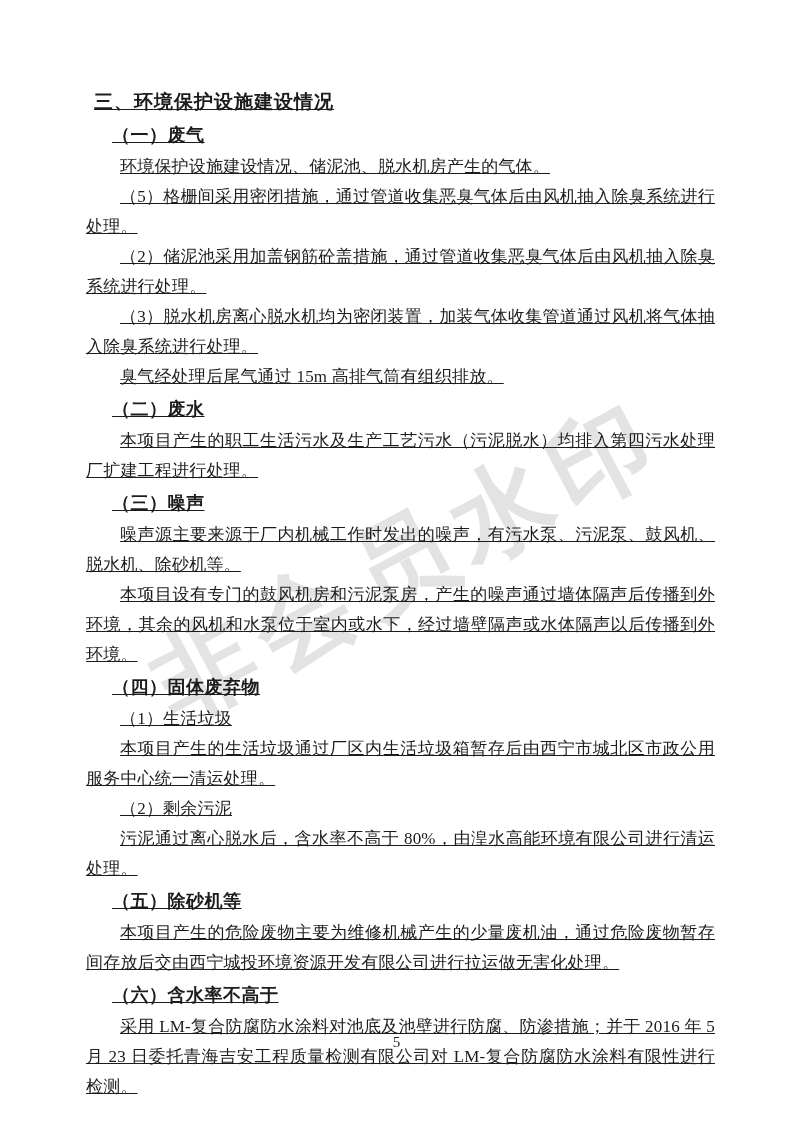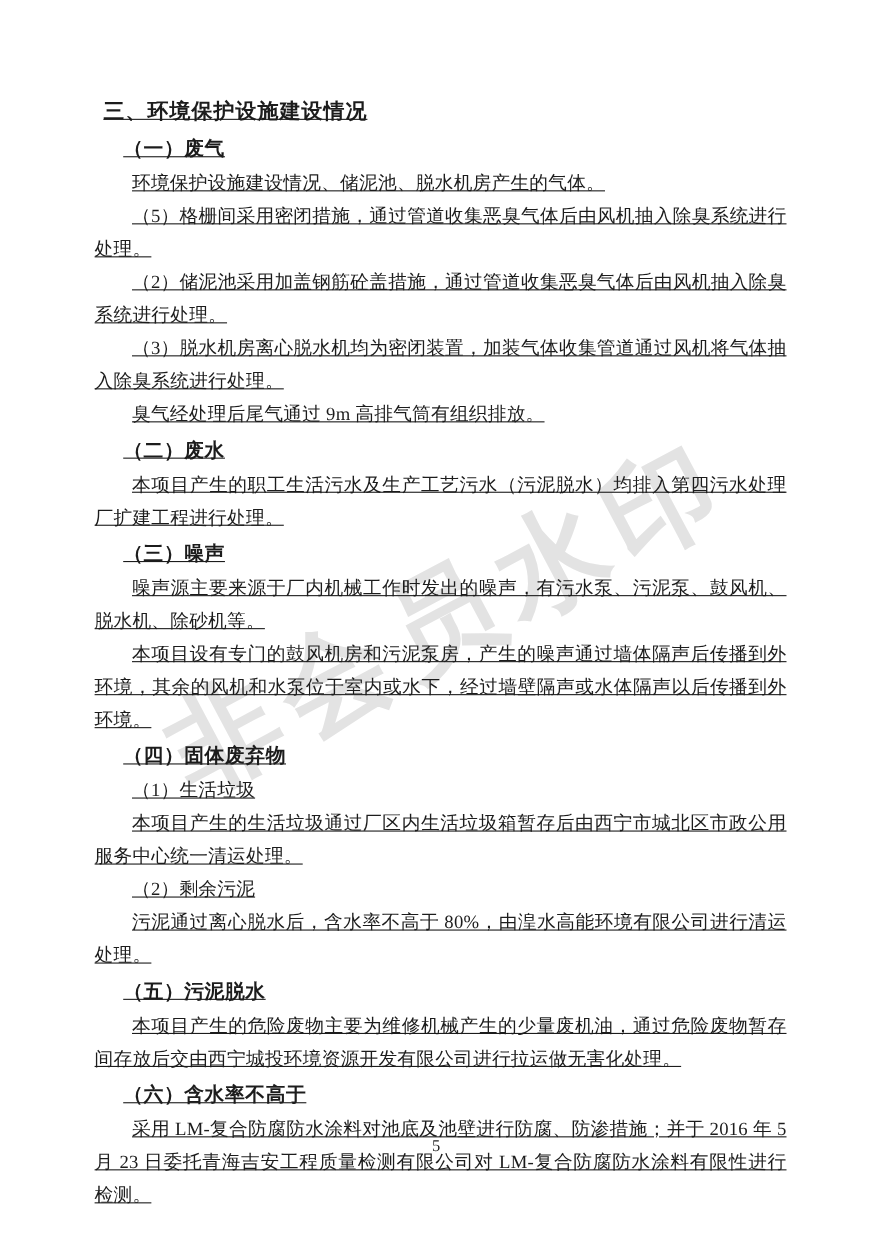--- a/index.html
+++ b/index.html
@@ -79,32 +79,32 @@
   <div class="watermark" style="color: rgb(227, 227, 227);">非会员水印</div>
 
   <main class="content">
     <h1 class="doc-title">三、环境保护设施建设情况</h1>
     <div id="sections">
         <h2 class="section-heading">（一）废气</h2>
         <p class="para">环境保护设施建设情况、储泥池、脱水机房产生的气体。</p>
         <p class="para">（5）格栅间采用密闭措施，通过管道收集恶臭气体后由风机抽入除臭系统进行处理。</p>
         <p class="para">（2）储泥池采用加盖钢筋砼盖措施，通过管道收集恶臭气体后由风机抽入除臭系统进行处理。</p>
         <p class="para">（3）脱水机房离心脱水机均为密闭装置，加装气体收集管道通过风机将气体抽入除臭系统进行处理。</p>
-        <p class="para">臭气经处理后尾气通过 9m 高排气筒有组织排放。</p>
+        <p class="para">臭气经处理后尾气通过 15m 高排气筒有组织排放。</p>
         <h2 class="section-heading">（二）废水</h2>
         <p class="para">本项目产生的职工生活污水及生产工艺污水（污泥脱水）均排入第四污水处理厂扩建工程进行处理。</p>
         <h2 class="section-heading">（三）噪声</h2>
         <p class="para">噪声源主要来源于厂内机械工作时发出的噪声，有污水泵、污泥泵、鼓风机、脱水机、除砂机等。</p>
         <p class="para">本项目设有专门的鼓风机房和污泥泵房，产生的噪声通过墙体隔声后传播到外环境，其余的风机和水泵位于室内或水下，经过墙壁隔声或水体隔声以后传播到外环境。</p>
         <h2 class="section-heading">（四）固体废弃物</h2>
         <p class="para">（1）生活垃圾</p>
         <p class="para">本项目产生的生活垃圾通过厂区内生活垃圾箱暂存后由西宁市城北区市政公用服务中心统一清运处理。</p>
         <p class="para">（2）剩余污泥</p>
         <p class="para">污泥通过离心脱水后，含水率不高于 80%，由湟水高能环境有限公司进行清运处理。</p>
-        <h2 class="section-heading">（五）污泥脱水</h2>
+        <h2 class="section-heading">（五）除砂机等</h2>
         <p class="para">本项目产生的危险废物主要为维修机械产生的少量废机油，通过危险废物暂存间存放后交由西宁城投环境资源开发有限公司进行拉运做无害化处理。</p>
         <h2 class="section-heading">（六）含水率不高于</h2>
         <p class="para">采用 LM-复合防腐防水涂料对池底及池壁进行防腐、防渗措施；并于 2016 年 5 月 23 日委托青海吉安工程质量检测有限公司对 LM-复合防腐防水涂料有限性进行检测。</p>
       </div>
   </main>
 
   <div class="pagenum">5</div>
 </div>
 
 </body></html>

